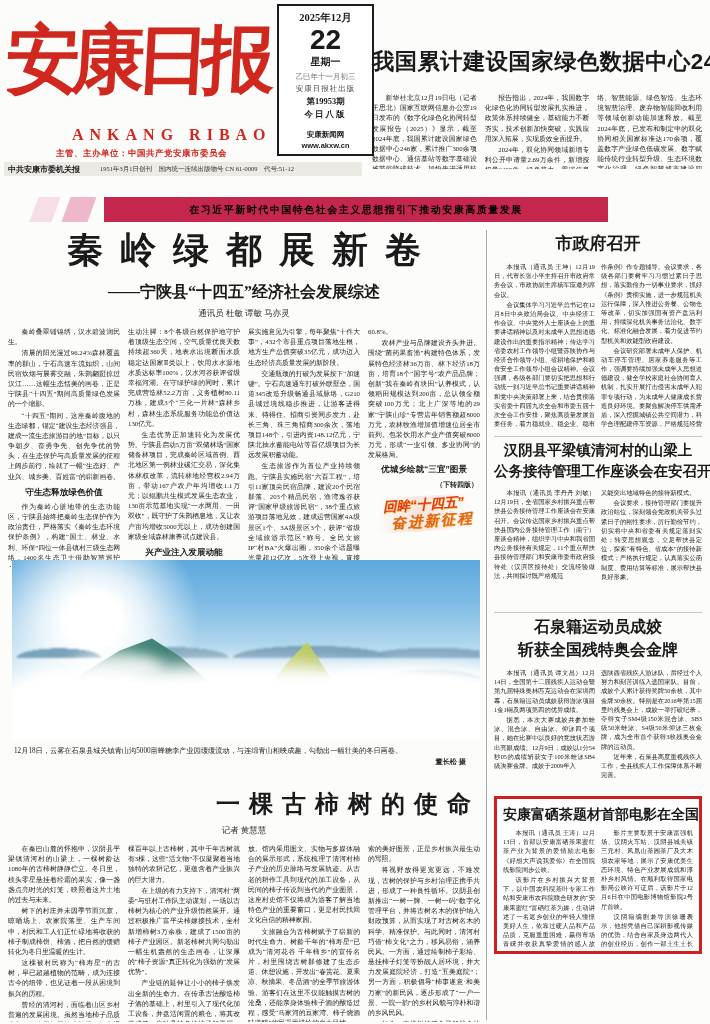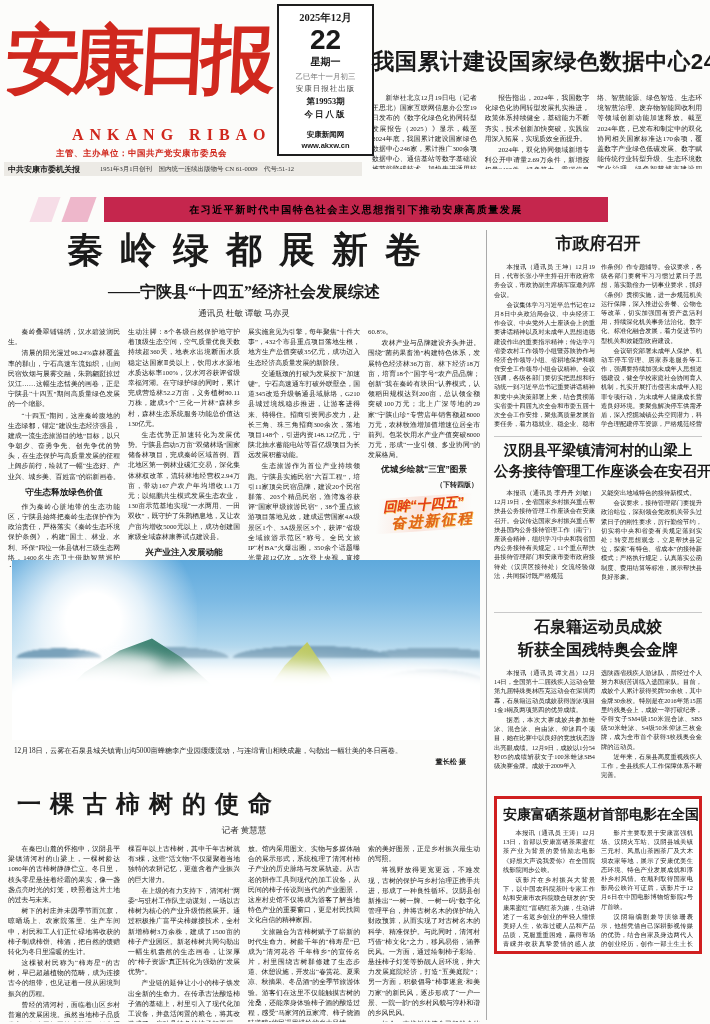--- a/index.html
+++ b/index.html
@@ -84,21 +84,21 @@
   .ph-clouds{position:absolute;left:-30px;right:-30px;bottom:-44px;height:120px;background:#fff;filter:blur(9px);border-radius:45%;}
   .puff{position:absolute;background:#fff;border-radius:50%;filter:blur(7px);}
   .puff.p1{left:-10px;top:108px;width:150px;height:56px;}
   .puff.p2{left:120px;top:128px;width:190px;height:60px;opacity:.95;}
   .puff.p3{left:300px;top:104px;width:220px;height:70px;}
   .puff.p4{left:60px;top:92px;width:90px;height:30px;opacity:.8;}
   .caption{position:absolute;left:14px;top:746px;width:466px;font-size:7.2px;line-height:1.45;color:#222;}
   .credit{text-align:right;font-weight:700;padding-right:14px;margin-top:1px;}
   
   .persimmon{position:absolute;left:8px;top:788px;width:472px;}
-  .p-headline{font-size:24px;font-weight:900;text-align:left;letter-spacing:9px;padding-left:9px;white-space:nowrap;}
+  .p-headline{font-size:24px;font-weight:900;text-align:right;letter-spacing:9px;padding-left:9px;white-space:nowrap;}
   .p-byline{text-align:center;font-size:8.5px;margin-top:5px;color:#333;}
   .p-cols{display:flex;gap:8px;margin-top:7px;height:178px;}
   .p-cols .col{flex:1;overflow:hidden;}
   
   .vrule{position:absolute;left:486px;top:230px;width:0;height:790px;border-left:1px solid #a9a9a9;}
   .right-rail{position:absolute;left:494px;top:228px;width:208px;}
   .rr-art .hl1,.rr-art .hl2{text-align:center;font-weight:900;font-family:"Liberation Sans","DejaVu Sans",sans-serif;white-space:nowrap;}
   .gov .hl1{font-size:17px;margin-top:4px;}
   .gov .hl2{font-size:18.5px;margin-top:2px;}
   .rr-cols{display:flex;gap:6px;margin-top:7px;overflow:hidden;}

